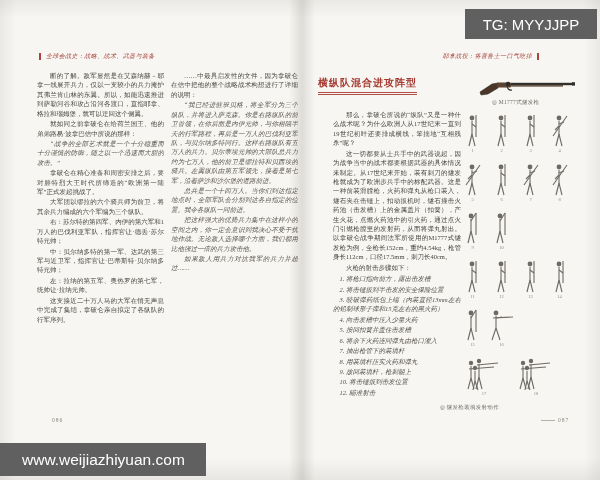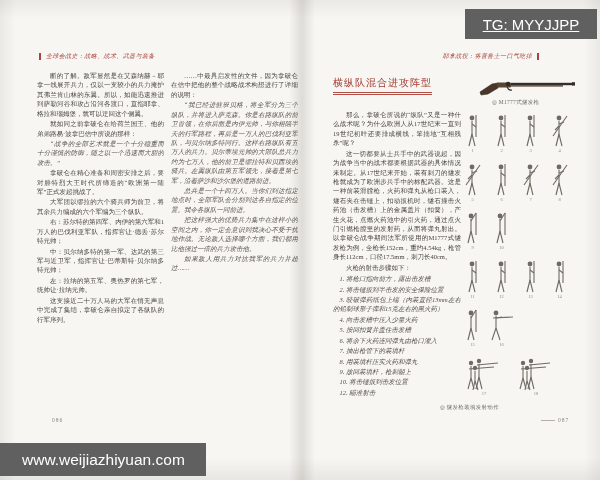--- a/index.html
+++ b/index.html
@@ -26,21 +26,21 @@
   
   .col{position:absolute;top:71px;width:127px;font-size:6.5px;line-height:1.45;
        text-align:justify;overflow:hidden;}
   .col p{margin:0 0 1px;text-indent:2em;}
   .col p.quote{font-style:italic;color:#5a554d;}
   .lcol1{left:37px;height:344px;}
   .lcol2{left:171px;height:344px;}
   .rcol1{left:333px;top:110px;width:128px;height:292px;}
 
   
-  .sec-title{position:absolute;left:333px;top:76px;color:#a63a30;font-weight:normal;
+  .sec-title{position:absolute;left:318px;top:76px;color:#a63a30;font-weight:bold;
              font-size:10px;letter-spacing:1px;padding-bottom:2px;
              border-bottom:3px double #b05046;white-space:nowrap;}
 
   
   .steps{margin:2px 0 0;padding:0;list-style:none;}
   .steps li{margin:0 0 1px;text-indent:1em;font-style:italic;color:#55504a;}
 
   
   .caption{position:absolute;font-size:5.5px;color:#6e6a63;letter-spacing:.3px;white-space:nowrap;}
   .cap-musket{left:492px;top:99px;}
@@ -59,21 +59,21 @@
   .fig-row{display:flex;gap:4px;margin-bottom:9px;}
   .fig-cell{display:flex;flex-direction:column;align-items:center;width:25px;}
   .fig-cell.wide{width:48px;}
   .fig-cell svg{display:block;}
   .fig-num{font-size:4.5px;color:#8e8a83;margin-top:1px;line-height:1;}
 
   
   .wm{position:absolute;background:#606060;color:#ffffff;
       font-family:"Liberation Sans","DejaVu Sans",sans-serif;
       display:flex;align-items:center;}
-  .wm-top{right:3px;top:9px;width:132px;height:30px;justify-content:center;font-size:15px;text-decoration:underline;}
+  .wm-top{right:3px;top:9px;width:132px;height:30px;justify-content:center;font-size:15px;}
   .wm-bottom{left:0;top:443px;width:206px;height:33px;padding-left:22px;font-size:15.5px;
              box-sizing:border-box;}
 </style>
 </head>
 <body>
 
 <div class="stage">
 
   <svg width="0" height="0" style="position:absolute" aria-hidden="true">
     <defs>

